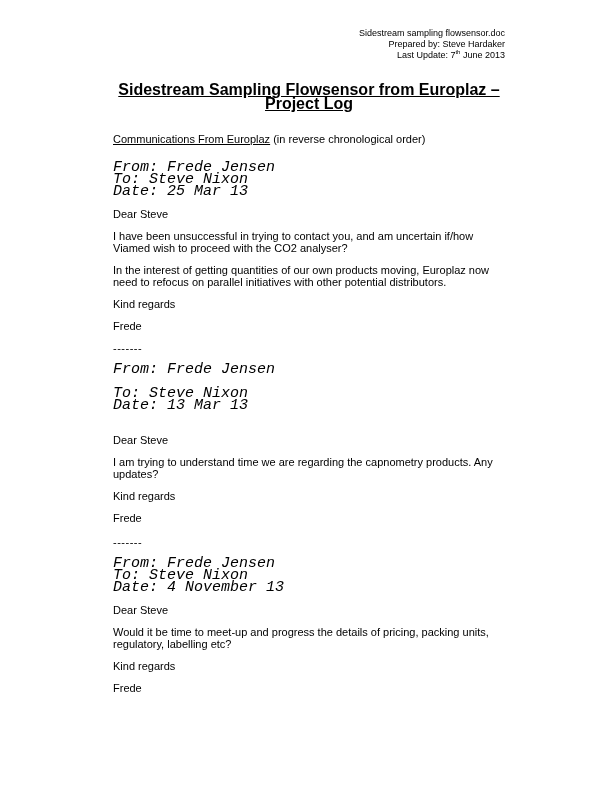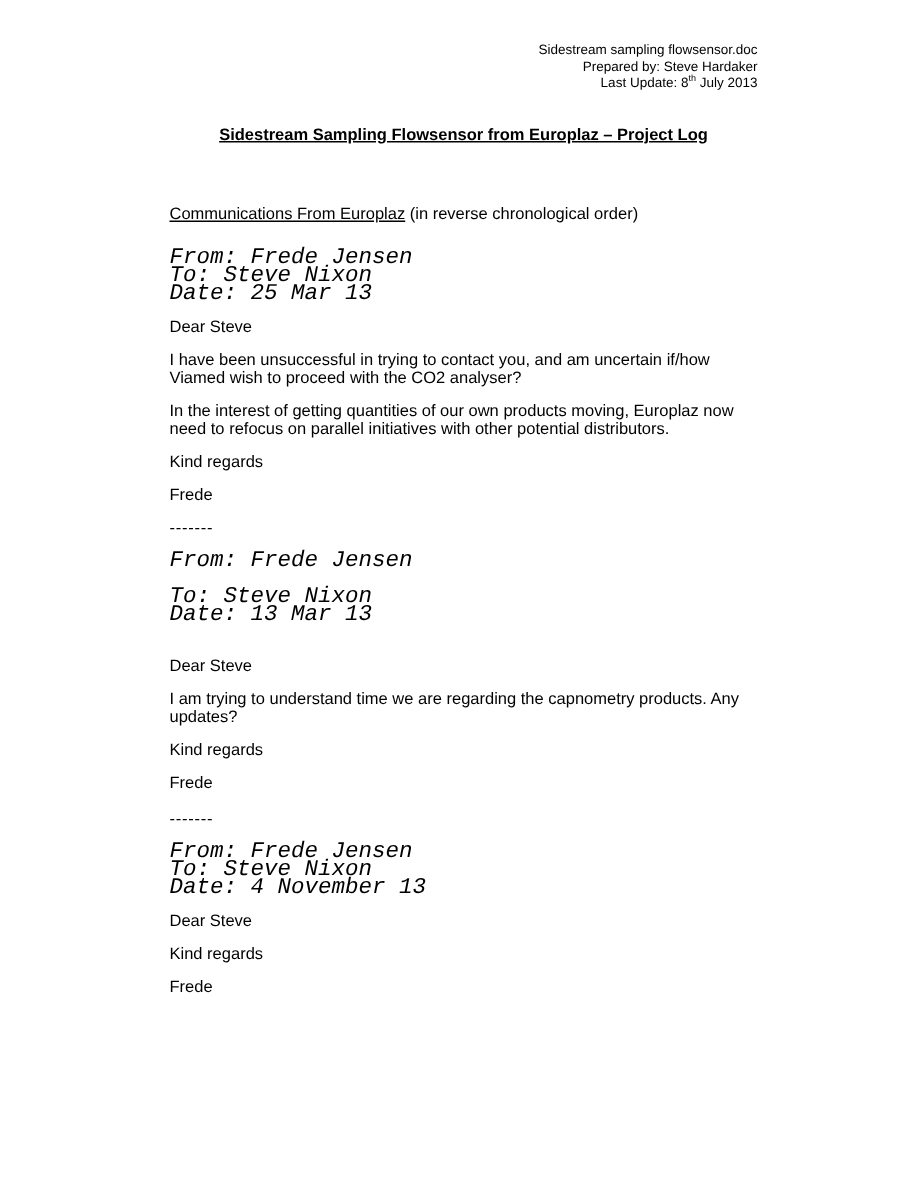--- a/index.html
+++ b/index.html
@@ -23,24 +23,24 @@
     line-height: 11px;
     margin-bottom: 22px;
   }
   .doc-header sup {
     font-size: 6px;
     vertical-align: super;
     line-height: 0;
   }
   .title {
     text-align: center;
-    font-size: 11px;
+    font-size: 16px;
     font-weight: bold;
     line-height: 14px;
-    margin-bottom: 40px;
+    margin-bottom: 22px;
   }
   .title .u { text-decoration: underline; }
   .section-heading {
     font-size: 11px;
     line-height: 13px;
     margin-bottom: 16px;
   }
   .section-heading .bold-u {
     font-weight: normal;
     text-decoration: underline;
@@ -64,21 +64,21 @@
   .email { display: block; }
 </style>
 </head>
 <body>
 
 <div class="page">
 
   <div class="doc-header">
     <div>Sidestream sampling flowsensor.doc</div>
     <div>Prepared by: Steve Hardaker</div>
-    <div><span>Last Update: 8</span><sup>th</sup><span> July 2013</span></div>
+    <div><span>Last Update: 7</span><sup>th</sup><span> June 2013</span></div>
   </div>
 
   <h1 class="title"><span class="u">Sidestream Sampling Flowsensor from Europlaz – Project Log</span></h1>
 
   <div class="section-heading">
     <span class="bold-u">Communications From Europlaz</span><span> (in reverse chronological order)</span>
   </div>
 
   <section class="email">
     <div class="meta">
@@ -107,17 +107,18 @@
     <p class="separator sep-extra">-------</p>
   </section>
 
   <section class="email">
     <div class="meta">
       <div class="meta-line">From: Frede Jensen</div>
       <div class="meta-line">To: Steve Nixon</div>
       <div class="meta-line">Date: 4 November 13</div>
     </div>
     <p>Dear Steve</p>
+    <p>Would it be time to meet-up and progress the details of pricing, packing units, regulatory, labelling etc?</p>
     <p>Kind regards</p>
     <p>Frede</p>
   </section>
 
 </div>
 
 </body></html>

